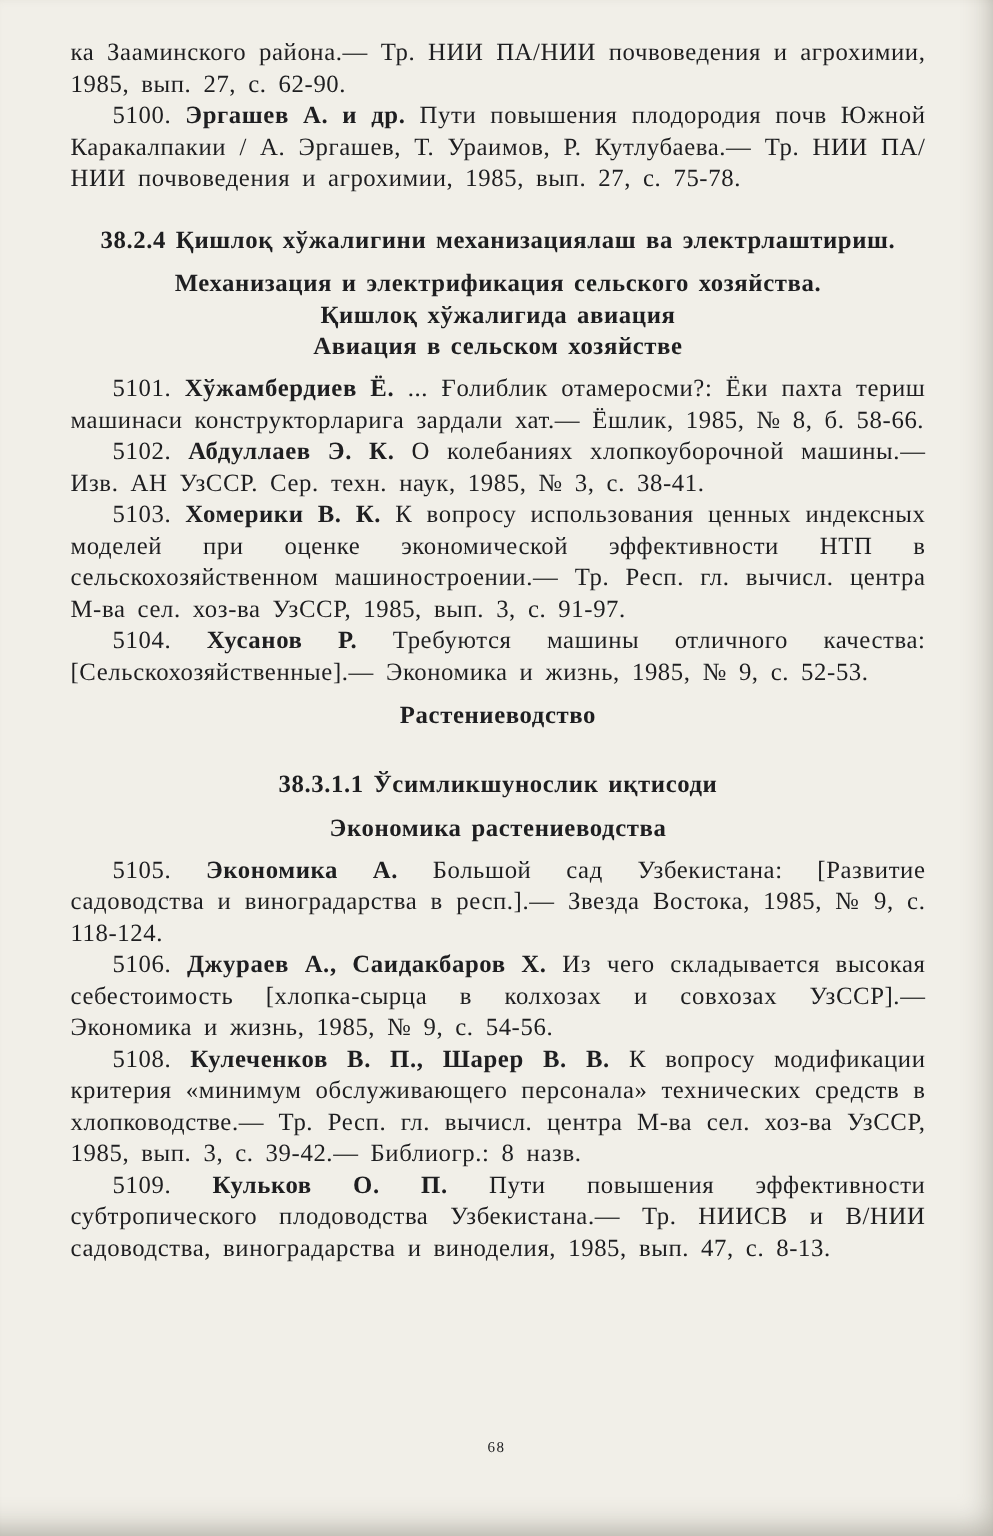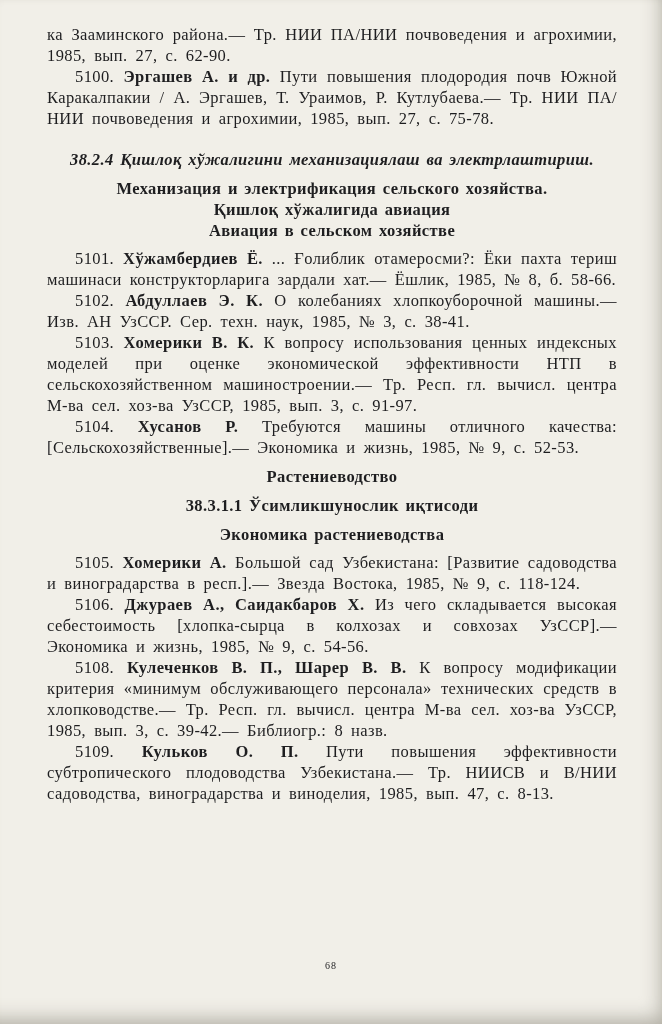--- a/index.html
+++ b/index.html
@@ -40,23 +40,23 @@
   }
   .entry { text-indent: 28px; }
   .cont  { text-indent: 0; }
   .author, .num-strong { font-weight: bold; }
   .heading {
     text-align: center;
     font-weight: bold;
     text-indent: 0;
     word-spacing: 2px;
   }
-  .mt-section   { margin-top: 20px; font-style: italic; }
+  .mt-section   { margin-top: 20px; }
   .mt-heading   { margin-top: 8px; }
-  .mt-heading2  { margin-top: 8px; }
+  .mt-heading2  { margin-top: 25px; }
   .mt-entry     { margin-top: 7px; }
   .pagenum {
     position: absolute;
     top: 960px;
     left: 0;
     width: 100%;
     text-align: center;
     font-size: 10px;
     letter-spacing: 1px;
     word-spacing: 0;
@@ -82,21 +82,21 @@
   <p class="entry"><span class="num">5102.</span> <span class="author">Абдуллаев Э. К.</span> <span>О колебаниях хлопкоуборочной машины.— Изв. АН УзССР. Сер. техн. наук, 1985, № 3, с. 38-41.</span></p>
 
   <p class="entry"><span class="num">5103.</span> <span class="author">Хомерики В. К.</span> <span>К вопросу использования ценных индексных моделей при оценке экономической эффективности НТП в сельскохозяйственном машиностроении.— Тр. Респ. гл. вычисл. центра М-ва сел. хоз-ва УзССР, 1985, вып. 3, с. 91-97.</span></p>
 
   <p class="entry"><span class="num">5104.</span> <span class="author">Хусанов Р.</span> <span>Требуются машины отличного качества: [Сельскохозяйственные].— Экономика и жизнь, 1985, № 9, с. 52-53.</span></p>
 
   <p class="heading mt-heading">Растениеводство</p>
   <p class="heading mt-heading2">38.3.1.1 Ўсимликшунослик иқтисоди</p>
   <p class="heading mt-heading">Экономика растениеводства</p>
 
-  <p class="entry mt-entry"><span class="num">5105.</span> <span class="author">Хомерики А.</span> <span>Большой сад Узбекистана: [Развитие садоводства и виноградарства в респ.].— Звезда Востока, 1985, № 9, с. 118-124.</span></p>
+  <p class="entry mt-entry"><span class="num">5105.</span> <span class="author">Экономика А.</span> <span>Большой сад Узбекистана: [Развитие садоводства и виноградарства в респ.].— Звезда Востока, 1985, № 9, с. 118-124.</span></p>
 
   <p class="entry"><span class="num">5106.</span> <span class="author">Джураев А., Саидакбаров Х.</span> <span>Из чего складывается высокая себестоимость [хлопка-сырца в колхозах и совхозах УзССР].— Экономика и жизнь, 1985, № 9, с. 54-56.</span></p>
 
 
   <p class="entry"><span class="num">5108.</span> <span class="author">Кулеченков В. П., Шарер В. В.</span> <span>К вопросу модификации критерия «минимум обслуживающего персонала» технических средств в хлопководстве.— Тр. Респ. гл. вычисл. центра М-ва сел. хоз-ва УзССР, 1985, вып. 3, с. 39-42.— Библиогр.: 8 назв.</span></p>
 
   <p class="entry"><span class="num">5109.</span> <span class="author">Кульков О. П.</span> <span>Пути повышения эффективности субтропического плодоводства Узбекистана.— Тр. НИИСВ и В/НИИ садоводства, виноградарства и виноделия, 1985, вып. 47, с. 8-13.</span></p>
 
 </div>
 

